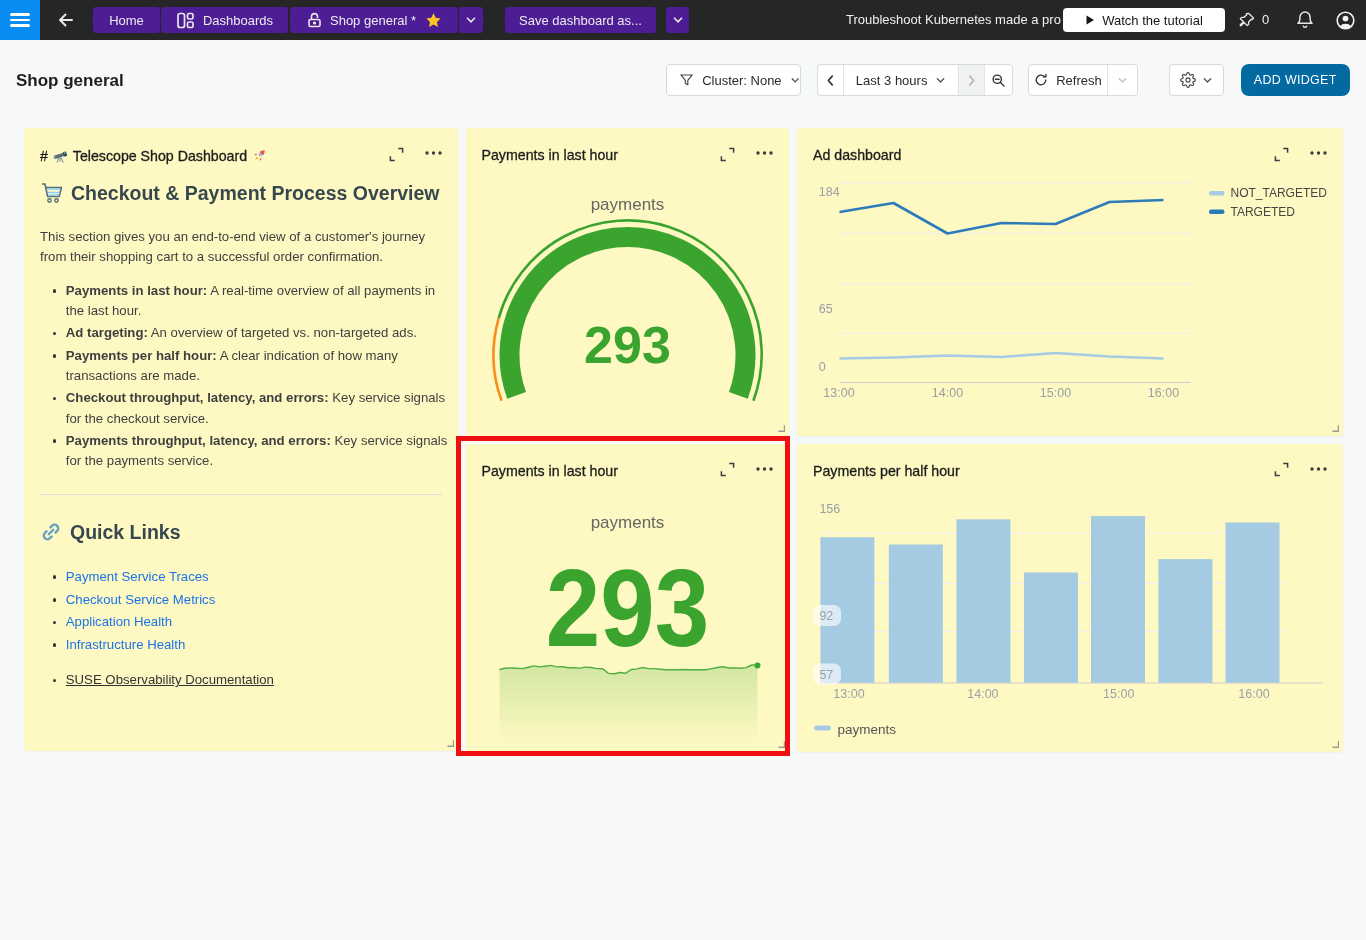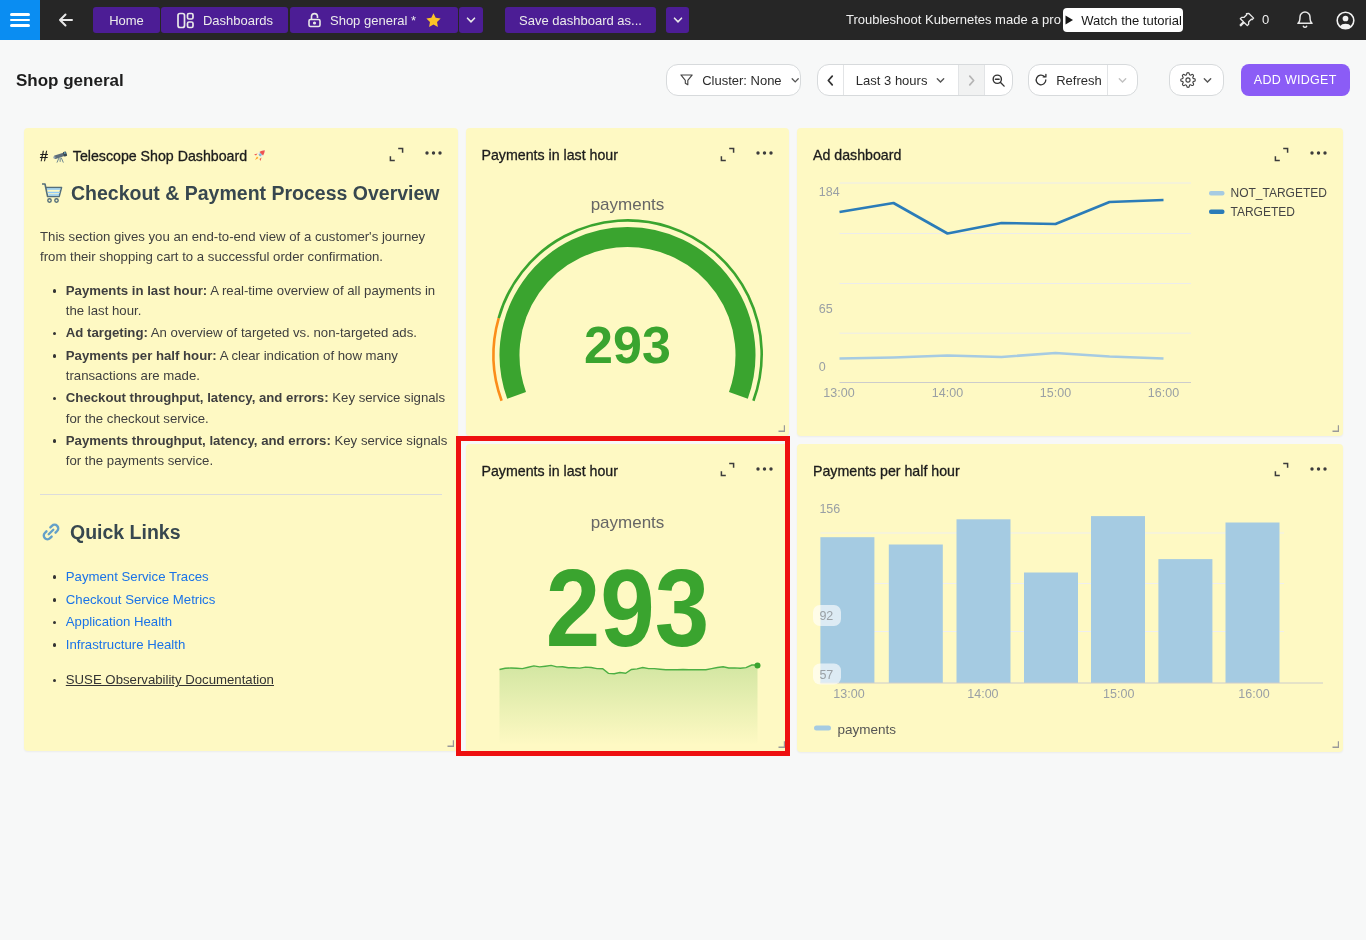--- a/index.html
+++ b/index.html
@@ -9,23 +9,23 @@
 
 
 #topbar { position:absolute; left:0; top:0; width:1366px; height:40px; background:#262626; }
 #menusq { position:absolute; left:0; top:0; width:40px; height:40px; background:#0a8df2; }
 #menusq i { position:absolute; left:10px; width:20px; height:2.6px; background:#fff; border-radius:2px; }
 .tab { position:absolute; top:7px; height:26px; background:#4c1d95; border-radius:3px; color:#ececec; font-size:13px; display:flex; align-items:center; justify-content:center; white-space:nowrap; }
 .tbtxt { color:#f0f0f0; font-size:13px; }
 
 
 #pgtitle { position:absolute; left:16px; top:71px; font-size:17px; font-weight:bold; color:#1d1d1d; }
-.btn { position:absolute; top:64px; height:32px; background:#fff; border:1px solid #d7dadc; border-radius:12px; display:flex; align-items:center; color:#2b2b2b; font-size:13px; white-space:nowrap; }
+.btn { position:absolute; top:64px; height:32px; background:#fff; border:1px solid #d7dadc; border-radius:4px; display:flex; align-items:center; color:#2b2b2b; font-size:13px; white-space:nowrap; }
 .seg { border-right:1px solid #e2e4e6; height:100%; display:flex; align-items:center; justify-content:center; }
-#addw { position:absolute; left:1241px; top:64px; width:108.5px; height:31.5px; background:#8b5cf6; border-radius:8px; color:#fff; font-size:12.5px; font-weight:500; letter-spacing:.3px; display:flex; align-items:center; justify-content:center; }
+#addw { position:absolute; left:1241px; top:64px; width:108.5px; height:31.5px; background:#0369a1; border-radius:8px; color:#fff; font-size:12.5px; font-weight:500; letter-spacing:.3px; display:flex; align-items:center; justify-content:center; }
 
 
 .card { position:absolute; background:#fef9c3; border-radius:4px; box-shadow:0 1px 2px rgba(0,0,0,.05); }
 .ctitle { position:absolute; left:16px; top:19px; font-size:14.2px; font-weight:500; -webkit-text-stroke:0.3px #1c1c1c; color:#1c1c1c; white-space:nowrap; }
 .cicons { position:absolute; top:17px; right:16px; width:56px; height:16px; }
 .rsz { position:absolute; right:4px; bottom:4px; width:7px; height:7px; }
 
 
 #md { font-size:13.2px; color:#3f3f3f; }
 #md h2 { font-size:19.5px; font-weight:bold; color:#37474f; height:24px; line-height:24px; white-space:nowrap; }
@@ -74,21 +74,21 @@
         <path d="M2.5 4.2 L6 7.8 L9.5 4.2"></path>
       </svg>
   </div>
   <div class="tab" style="left:505px;width:151px">Save dashboard as...</div>
   <div class="tab" style="left:666px;width:23px">
     <svg width="12" height="12" viewBox="0 0 12 12" fill="none" stroke="#e8e8e8" stroke-width="1.6" stroke-linecap="round">
         <path d="M2.5 4.2 L6 7.8 L9.5 4.2"></path>
       </svg>
   </div>
   <div class="abs tbtxt" style="left:846px;top:12px">Troubleshoot Kubernetes made a pro</div>
-  <div class="abs" style="left:1063px;top:8px;width:120px;height:24px;background:#fff;border-radius:4px;display:flex;align-items:center;justify-content:center;color:#161616;font-size:13px">
+  <div class="abs" style="left:1063px;top:8px;width:162px;height:24px;background:#fff;border-radius:4px;display:flex;align-items:center;justify-content:center;color:#161616;font-size:13px">
     <svg width="10" height="10" viewBox="0 0 10 10" style="margin-right:7px">
         <path fill="#161616" d="M1.5 0.5 L9 5 L1.5 9.5 z"></path>
       </svg>
     Watch the tutorial
   </div>
 
   <svg class="abs" style="left:1238px;top:11px" width="18" height="18" viewBox="0 0 24 24" fill="none" stroke="#e8e8e8" stroke-width="1.8" stroke-linejoin="round">
       <path d="M14.5 3.2 l6.3 6.3 -1.8 1.8 -1.3 -0.3 -3.4 3.4 -0.2 3.4 -1.7 1.7 -4.2 -4.2 -4.4 4.4 -0.9 -0.9 4.4 -4.4 -4.2 -4.2 1.7 -1.7 3.4 -0.2 3.4 -3.4 -0.3 -1.3 z"></path>
     </svg>
   <div class="abs tbtxt" style="left:1262px;top:12px">0</div>

